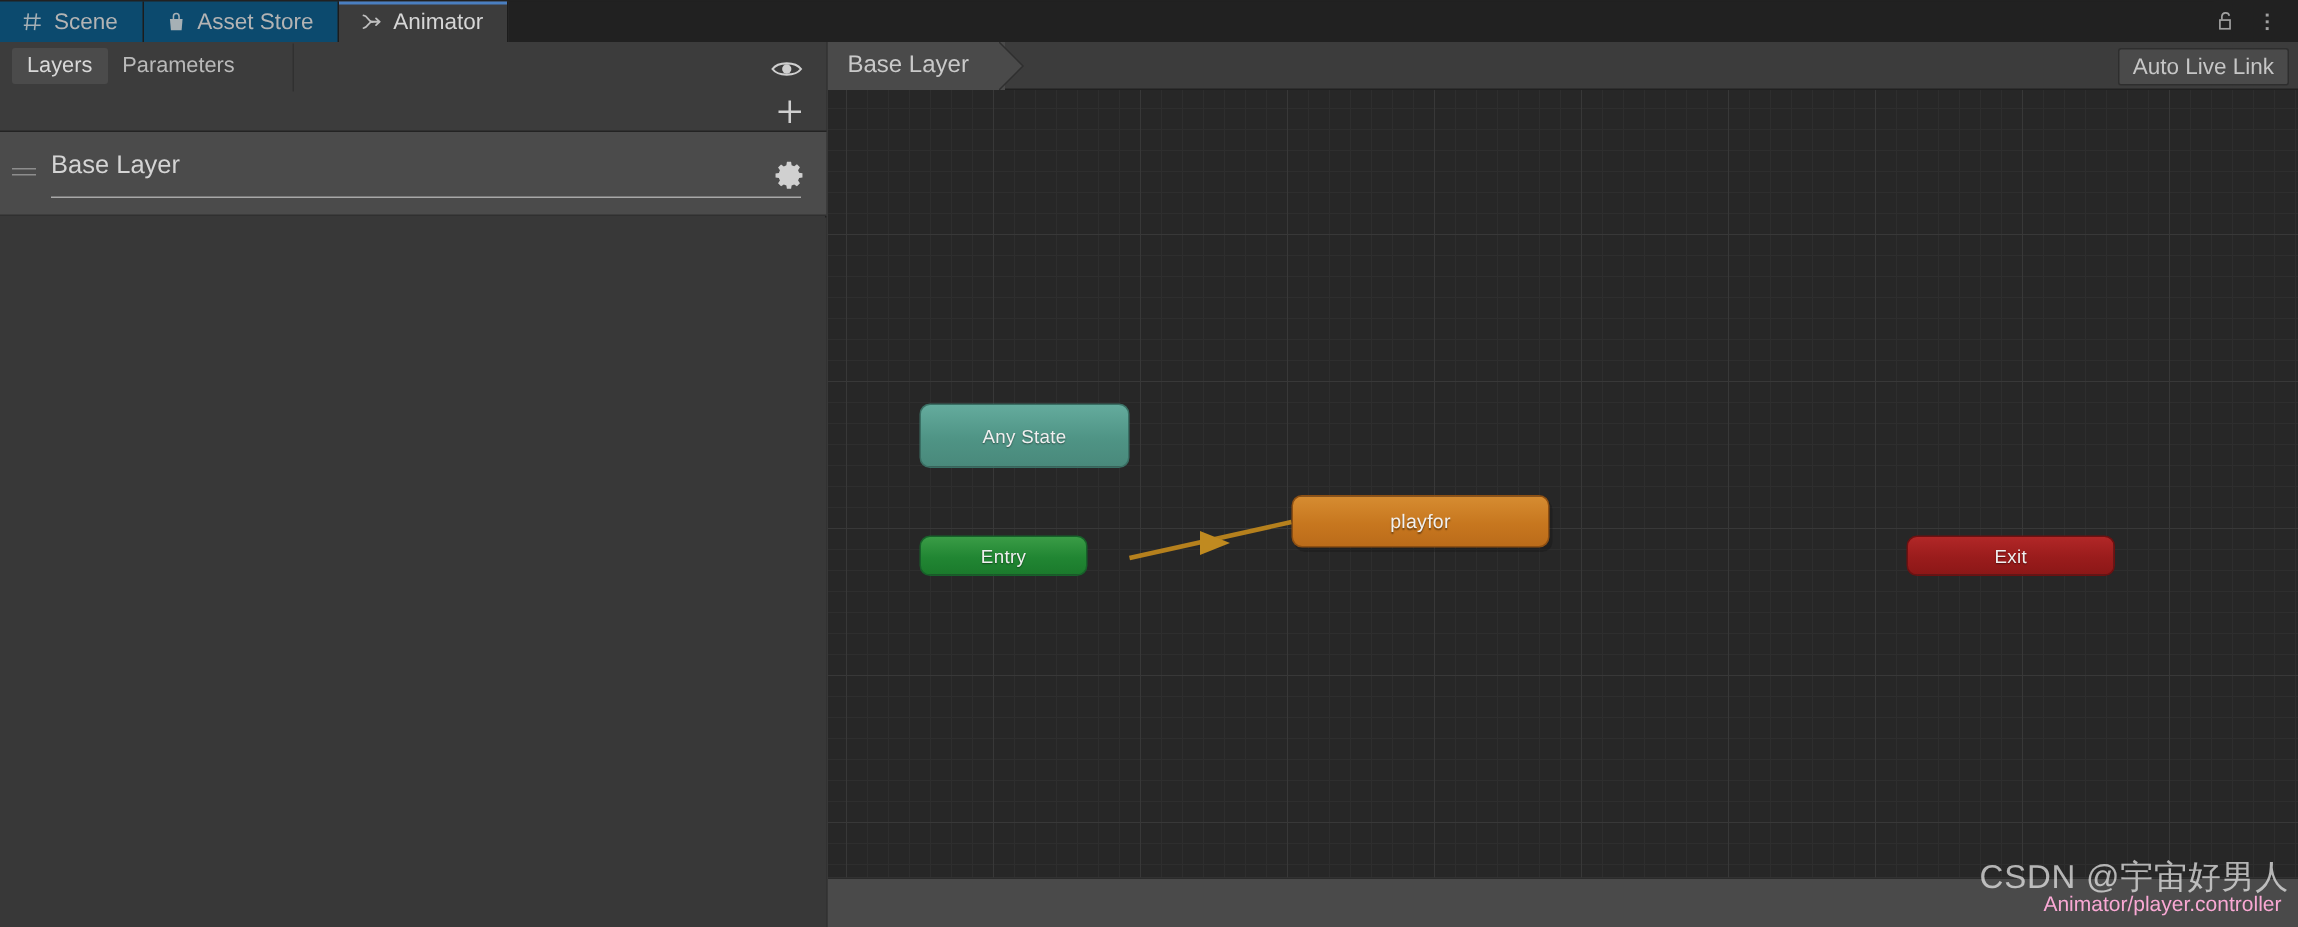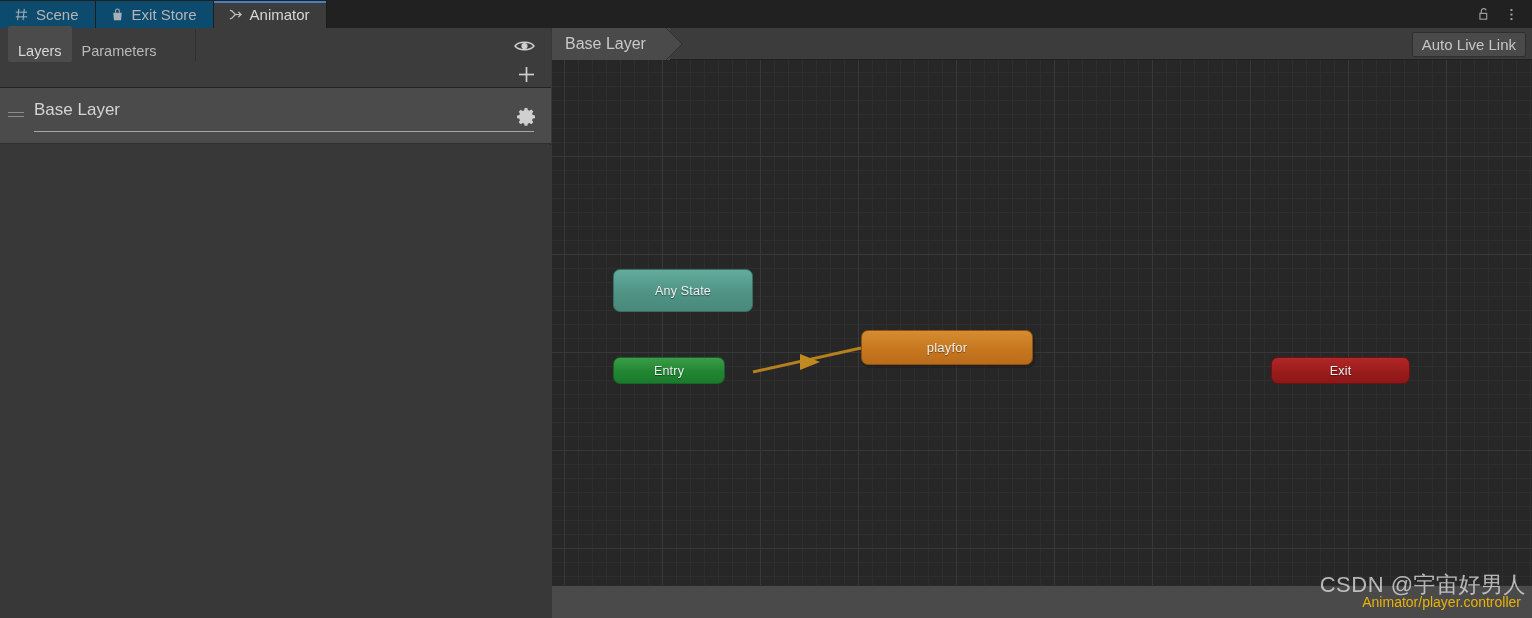--- a/index.html
+++ b/index.html
@@ -46,21 +46,21 @@
     background:#383838;
     border-right:1px solid #202020;
   }
   .layers-toolbar {
     position:absolute; left:0; top:0; width:551px; height:60px;
     background:#3c3c3c;
     border-bottom:1px solid #232323;
   }
   .lt-tabs { position:absolute; left:8px; top:3px; display:flex; align-items:center; height:26px; }
   .lt-tab {
-    font-size:14.5px; color:#b9b9b9; padding:18px 10px 4px 10px; line-height:1;
+    font-size:14.5px; color:#b9b9b9; padding:5px 10px 4px 10px; line-height:1;
     border-radius:2px;
   }
   .lt-tab.sel { background:#4b4b4b; color:#d8d8d8; }
   .lt-sep { width:1px; height:32px; background:#303030; position:absolute; left:195px; top:1px; }
   .eye-btn { position:absolute; right:11px; top:9px; width:27px; height:18px; }
   .plus-btn { position:absolute; right:13px; top:35px; width:23px; height:23px; }
 
   .layer-row {
     position:absolute; left:0; top:60px; width:551px; height:56px;
     background:#4b4b4b;
@@ -110,21 +110,21 @@
       linear-gradient(to bottom, #2e2e2e 1px, transparent 1px) 0 0 / 14px 14px,
       #272727;
     background-position: 12px 0, 0 -2px, 12px 0, 0 -2px, 0 0;
   }
   .statusbar {
     position:absolute; left:0; bottom:0; width:980px; height:33px;
     background:#4a4a4a; border-top:1px solid #2b2b2b;
   }
   .status-text {
     position:absolute; right:11px; top:8px;
-    font-size:14px; color:#eab308; white-space:nowrap;
+    font-size:14px; color:#f9a8d4; white-space:nowrap;
   }
 
   
   .node {
     position:absolute; display:flex; align-items:center; justify-content:center;
     border-radius:7px; font-size:12.5px; color:#f0f0f0;
     letter-spacing:.2px; text-shadow:0 1px 1px rgba(0,0,0,.45);
   }
   .node-any {
     left:61px; top:209px; width:140px; height:43px;
@@ -177,21 +177,21 @@
         </g>
       </svg>
       <span>Scene</span>
     </div>
 
     <div class="tab">
       <svg class="tab-icon" viewBox="0 0 16 16">
         <path d="M3.5 6h9l-.7 8h-7.6z" fill="#c2c2c2"></path>
         <path d="M6 6V4.2a2 2 0 0 1 4 0V6" fill="none" stroke="#c2c2c2" stroke-width="1.1"></path>
       </svg>
-      <span>Exit Store</span>
+      <span>Asset Store</span>
     </div>
 
     <div class="tab active">
       <svg class="tab-icon" viewBox="0 0 16 16">
         <g fill="none" stroke="#d6d6d6" stroke-width="1.3" stroke-linecap="round">
           <path d="M2.5 3.5c3.2 0 3.2 4.6 6.4 4.6"></path>
           <path d="M2.5 12.5c3.2 0 3.2-4.6 6.4-4.6"></path>
           <path d="M13.5 8H9"></path>
           <path d="M11.4 5.6 13.9 8l-2.5 2.4"></path>
         </g>

